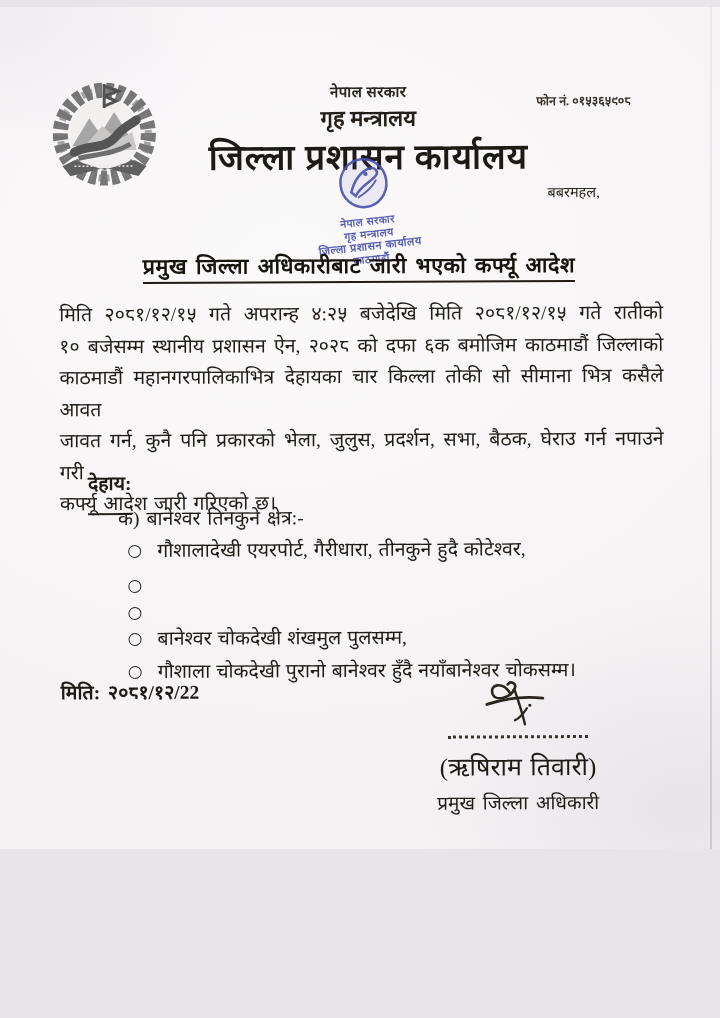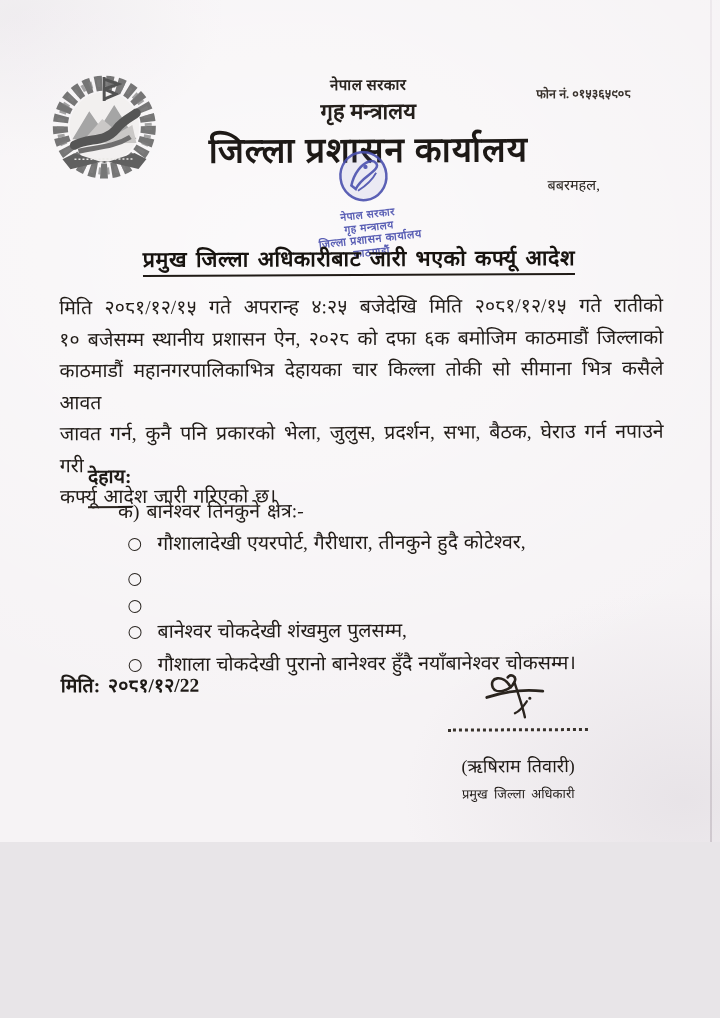--- a/index.html
+++ b/index.html
@@ -2,21 +2,21 @@
 <html lang="ne"><head>
 <meta charset="utf-8">
 <style>
   html,body{margin:0;padding:0;}
   body{
     width:720px;height:1018px;overflow:hidden;
     font-family:"Liberation Serif","DejaVu Serif",serif;
     background:#e8e5e8;
   }
   .paper{
-    position:absolute;left:0;top:0;width:720px;height:842px;
+    position:absolute;left:0;top:7px;width:720px;height:842px;
     background:
       radial-gradient(ellipse 900px 700px at 40% 30%, rgba(255,255,255,.55), rgba(255,255,255,0) 70%),
       radial-gradient(ellipse 400px 300px at 95% 95%, rgba(190,182,192,.25), rgba(190,182,192,0) 70%),
       radial-gradient(ellipse 300px 200px at 2% 2%, rgba(190,185,195,.18), rgba(190,185,195,0) 70%),
       #f6f3f5;
     color:#211d1a;
   }
   .scan-edge{
     position:absolute;top:0;right:8px;width:2px;height:100%;
     background:linear-gradient(#e5dfe4, #cfc7ce 60%, #b9b0b8);
@@ -66,22 +66,22 @@
                 margin:8px 16px 0 0;flex:none;}
   .bullet.b1{margin-bottom:8px;}
 
   .date-line{position:absolute;left:60px;top:670px;font-size:19.5px;font-weight:bold;
              color:#1e1a16;word-spacing:3px;}
 
   
   .sig{position:absolute;left:412px;top:668px;width:210px;text-align:center;}
   .sig .squiggle{display:block;margin:0 auto;width:74px;height:58px;}
   .sig .dots{width:140px;margin:2px auto 0;border-bottom:3.5px dotted #38322c;height:1px;}
-  .sig .name{font-size:18px;margin-top:22px;color:#1f1a16;word-spacing:2px;}
-  .sig .desig{font-size:13px;margin-top:7px;color:#1f1a16;word-spacing:3px;}
+  .sig .name{font-size:25px;margin-top:10px;color:#1f1a16;word-spacing:2px;}
+  .sig .desig{font-size:19px;margin-top:7px;color:#1f1a16;word-spacing:3px;}
 </style>
 </head>
 <body>
 
 <div class="paper">
   <div class="tilt">
 
     <svg class="emblem" viewBox="0 0 120 114" xmlns="http://www.w3.org/2000/svg">
 
       <circle cx="60" cy="60" r="44" fill="none" stroke="#4a4a4a" stroke-width="15" stroke-dasharray="7 4" opacity=".85"></circle>

